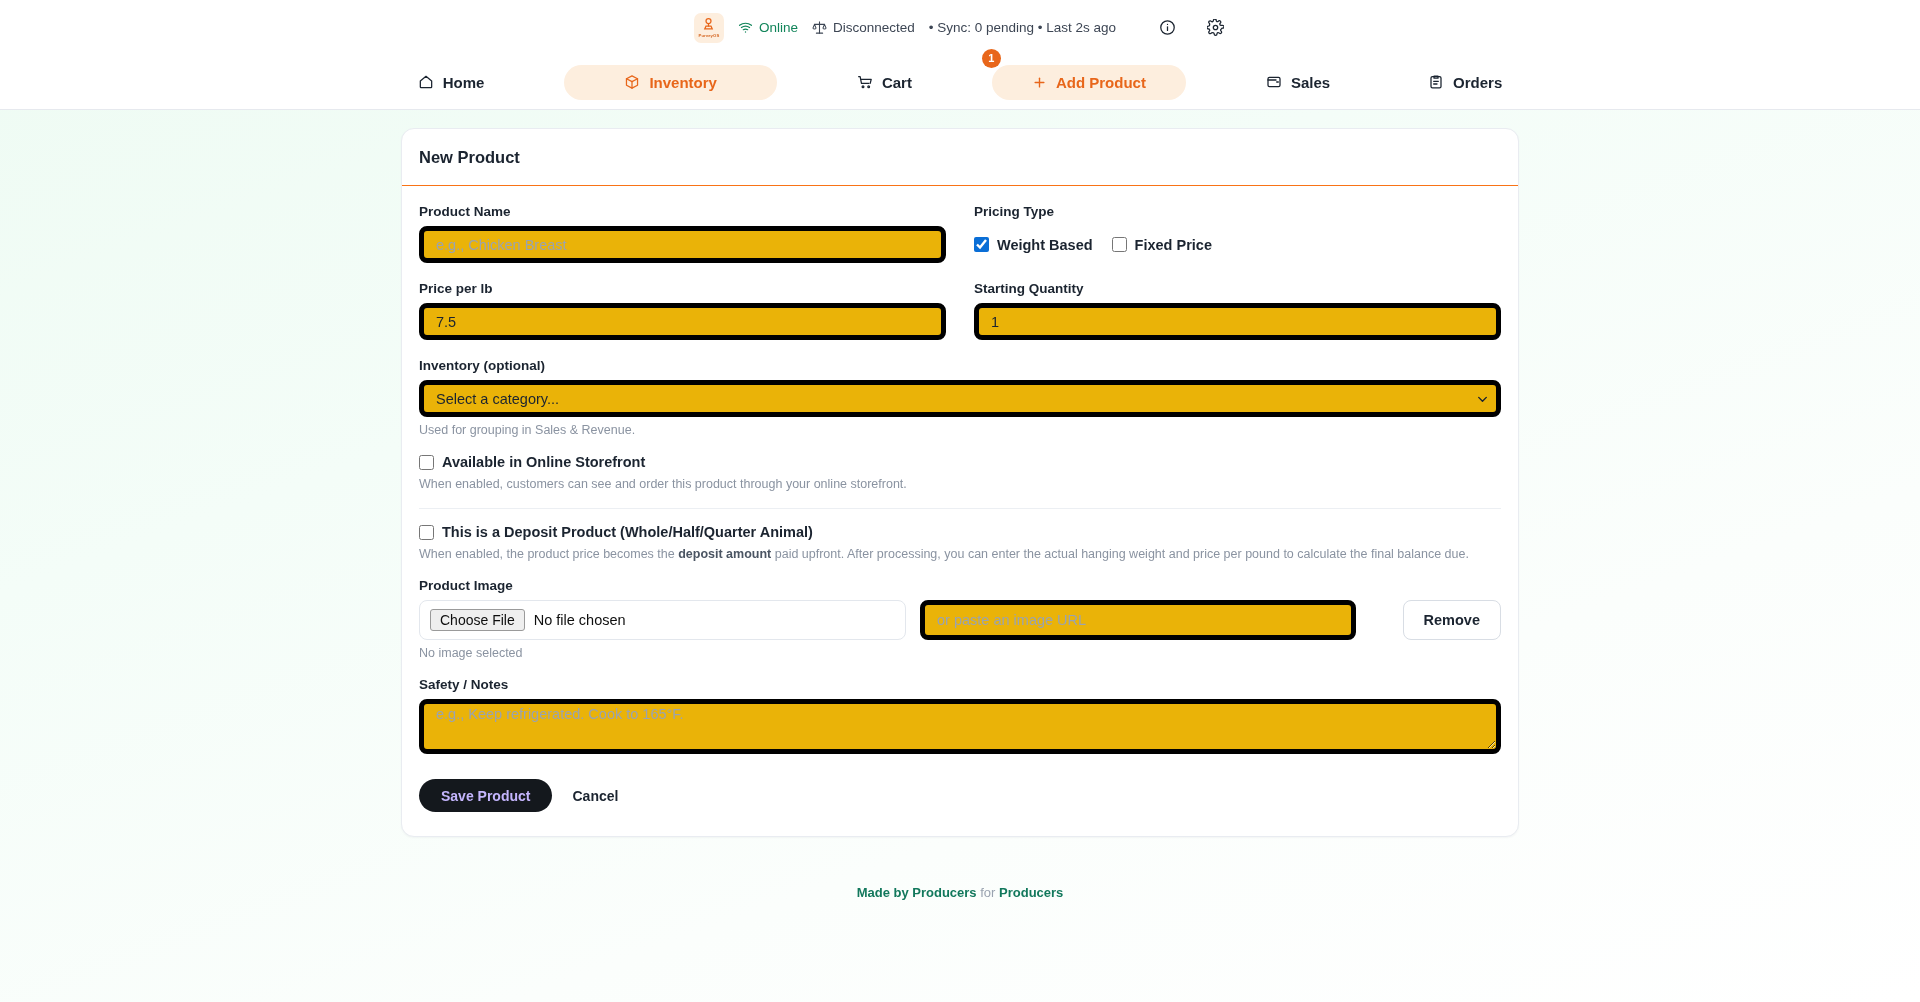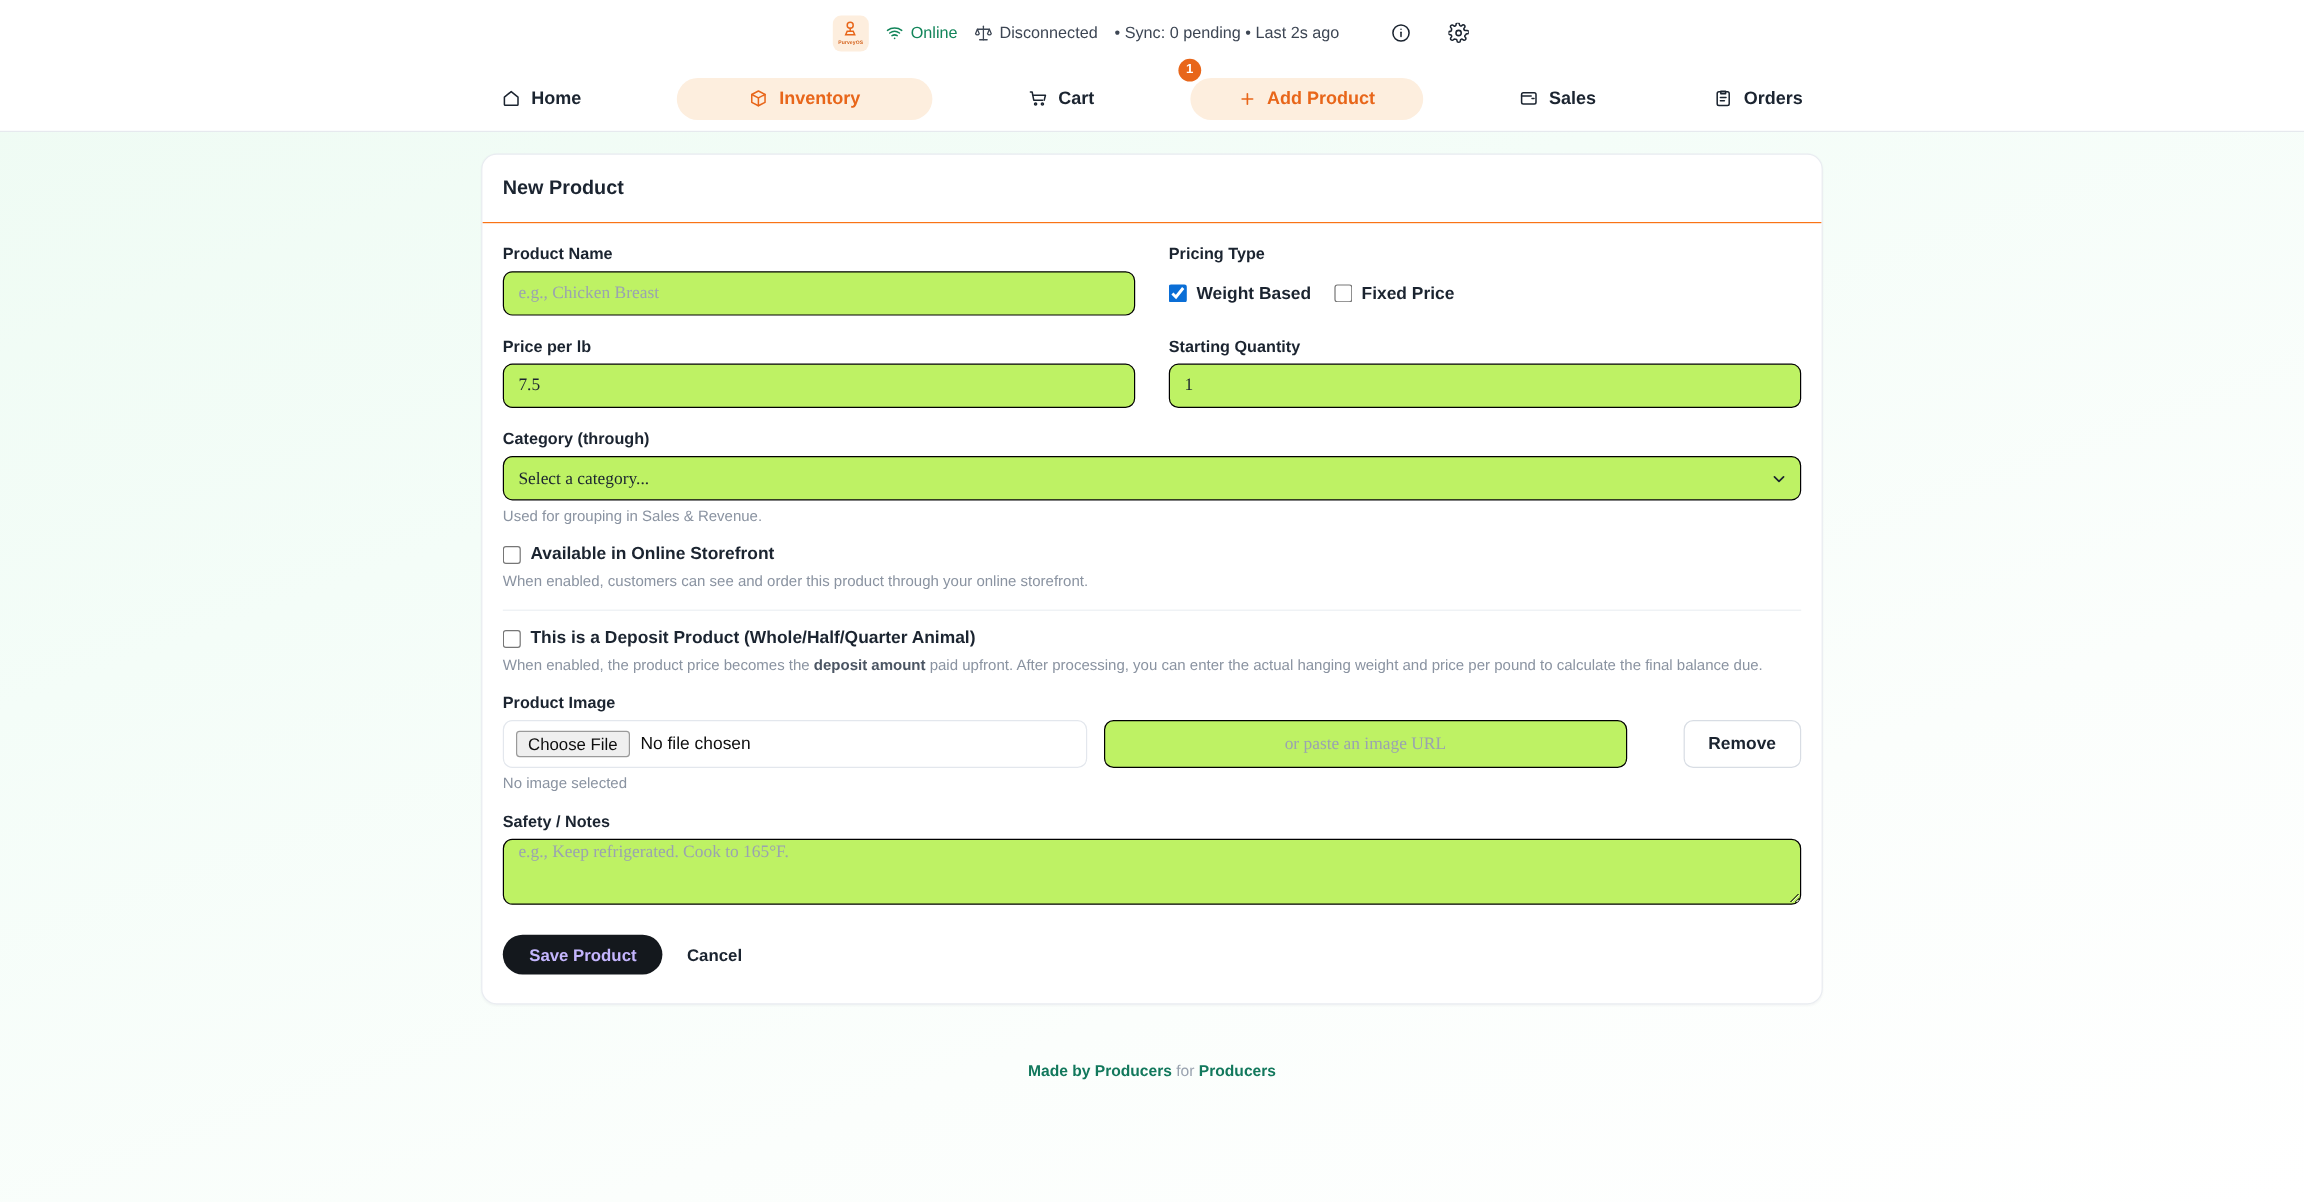--- a/index.html
+++ b/index.html
@@ -151,27 +151,27 @@
   label.fl {
     display: block;
     font-size: 13.5px;
     font-weight: 700;
     color: #1b2430;
     margin-bottom: 7px;
   }
   .input {
     width: 100%;
     height: 37px;
-    border: 1px solid #000000;
+    border: 5px solid #000000;
     border-radius: 8px;
     padding: 0 12px;
     font-size: 14.5px;
-    font-family: Liberation Serif, serif;
-    color: #1b2430;
-    background: #bef264;
+    font-family: Liberation Sans, sans-serif;
+    color: #1b2430;
+    background: #eab308;
     outline: none;
   }
   .input::placeholder { color: #9aa3b0; }
 
   .pricing-opts {
     display: flex;
     align-items: center;
     gap: 19px;
     height: 37px;
   }
@@ -232,21 +232,21 @@
   .choose-btn {
     border: 1px solid #9a9a9a;
     background: #efefef;
     border-radius: 3px;
     padding: 2px 9px;
     font-size: 14px;
     color: #0e0e0e;
     font-family: "Liberation Sans", sans-serif;
   }
   .file-name { margin-left: 9px; font-size: 14.5px; color: #0e0e0e; }
-  .url-input { flex: 1 1 auto; height: 40px; text-align: center; }
+  .url-input { flex: 1 1 auto; height: 40px; }
   .remove-btn {
     flex: 0 0 auto;
     height: 40px;
     padding: 0 20px;
     border: 1px solid #d8dde4;
     border-radius: 8px;
     background: #fff;
     font-size: 14.5px;
     font-weight: 700;
     color: #1b2430;
@@ -468,21 +468,21 @@
           <label class="fl">Price per lb</label>
           <input class="input" type="text" value="7.5" style="">
         </div>
         <div class="col">
           <label class="fl">Starting Quantity</label>
           <input class="input" type="text" value="1" style="">
         </div>
       </div>
 
       <div class="block">
-        <label class="fl">Category (through)</label>
+        <label class="fl">Inventory (optional)</label>
         <div class="select-wrap">
           <select class="input">
             <option>Select a category...</option>
           </select>
           <span class="sel-arrow">
             <svg width="13" height="13" viewBox="0 0 24 24" fill="none" stroke="#1b2430" stroke-width="2.6" stroke-linecap="round" stroke-linejoin="round">
               <path d="M5 9l7 7 7-7"></path>
             </svg>
           </span>
         </div>

